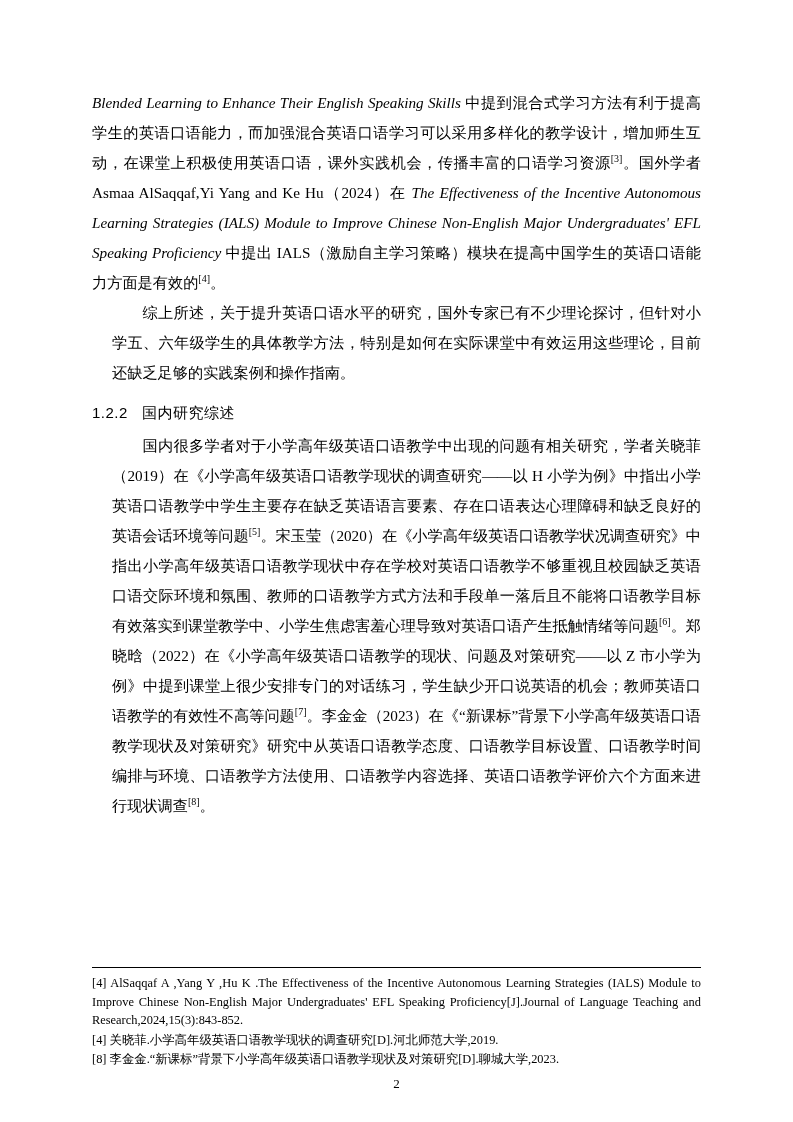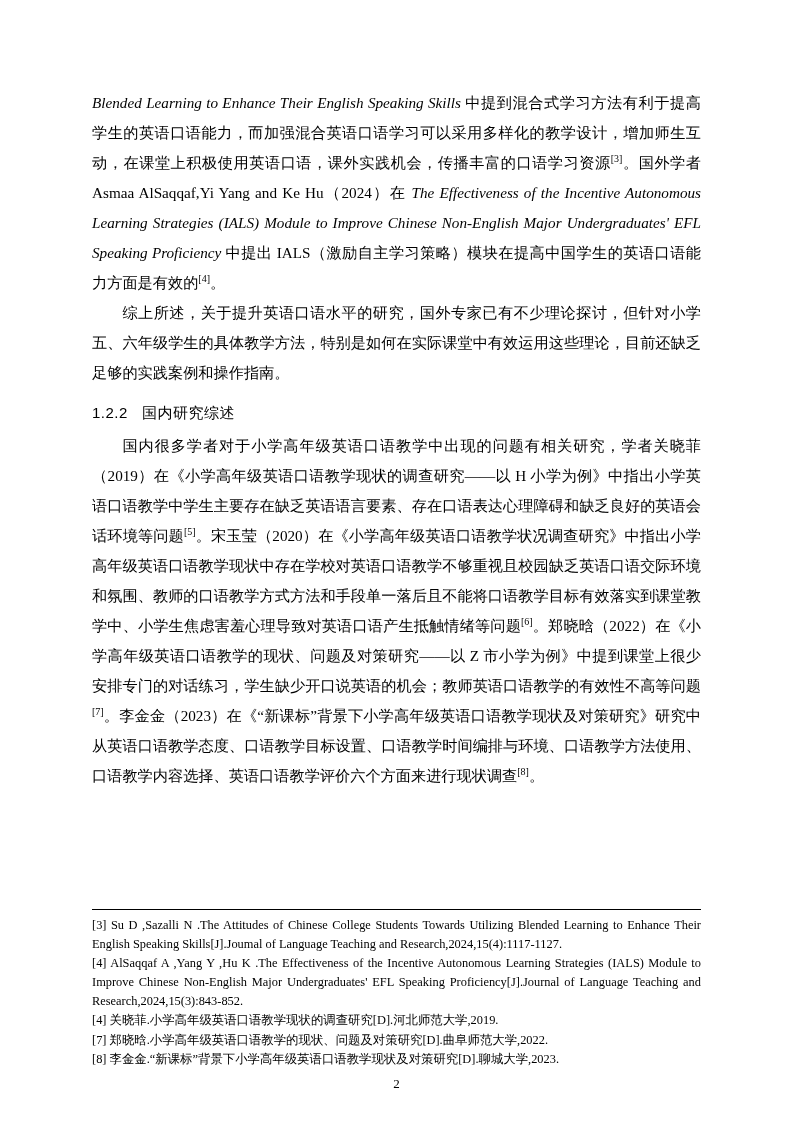--- a/index.html
+++ b/index.html
@@ -29,20 +29,21 @@
     line-height: 30px;
     text-align: justify;
     text-justify: inter-ideograph;
     margin: 0;
   }
   .para {
     margin: 0;
   }
   .indent2 {
     text-indent: 2em;
+    margin-left: 20px;
   }
   .it {
     font-style: italic;
   }
   .sup {
     font-size: 10px;
     vertical-align: super;
     line-height: 0;
   }
   .heading {
@@ -111,23 +112,21 @@
     </h2>
 
     <p class="body-text para indent2" id="para-3"><span>国内很多学者对于小学高年级英语口语教学中出现的问题有相关研究，学者关晓菲（2019）在《小学高年级英语口语教学现状的调查研究——以 H 小学为例》中指出小学英语口语教学中学生主要存在缺乏英语语言要素、存在口语表达心理障碍和缺乏良好的英语会话环境等问题</span><span class="sup">[5]</span><span>。宋玉莹（2020）在《小学高年级英语口语教学状况调查研究》中指出小学高年级英语口语教学现状中存在学校对英语口语教学不够重视且校园缺乏英语口语交际环境和氛围、教师的口语教学方式方法和手段单一落后且不能将口语教学目标有效落实到课堂教学中、小学生焦虑害羞心理导致对英语口语产生抵触情绪等问题</span><span class="sup">[6]</span><span>。郑晓晗（2022）在《小学高年级英语口语教学的现状、问题及对策研究——以 Z 市小学为例》中提到课堂上很少安排专门的对话练习，学生缺少开口说英语的机会；教师英语口语教学的有效性不高等问题</span><span class="sup">[7]</span><span>。李金金（2023）在《“新课标”背景下小学高年级英语口语教学现状及对策研究》研究中从英语口语教学态度、口语教学目标设置、口语教学时间编排与环境、口语教学方法使用、口语教学内容选择、英语口语教学评价六个方面来进行现状调查</span><span class="sup">[8]</span><span>。</span></p>
 
 
   </div>
 
   <div class="footer-block">
     <hr class="footnote-sep">
     <div class="footnotes" id="footnotes">
-        <div class="fn j">[3] Su D ,Sazalli N .The Attitudes of Chinese College Students Towards Utilizing Blended Learning to Enhance Their English Speaking Skills[J].Joumal of Language Teaching and Research,2024,15(4):1117-1127.</div>
         <div class="fn j">[4] AlSaqqaf A ,Yang Y ,Hu K .The Effectiveness of the Incentive Autonomous Learning Strategies (IALS) Module to Improve Chinese Non-English Major Undergraduates' EFL Speaking Proficiency[J].Journal of Language Teaching and Research,2024,15(3):843-852.</div>
         <div class="fn">[4] 关晓菲.小学高年级英语口语教学现状的调查研究[D].河北师范大学,2019.</div>
-        <div class="fn">[7] 郑晓晗.小学高年级英语口语教学的现状、问题及对策研究[D].曲阜师范大学,2022.</div>
         <div class="fn">[8] 李金金.“新课标”背景下小学高年级英语口语教学现状及对策研究[D].聊城大学,2023.</div>
       </div>
   </div>
 
   <div class="page-number">2</div>
 
 </div>
 
 </body></html>

